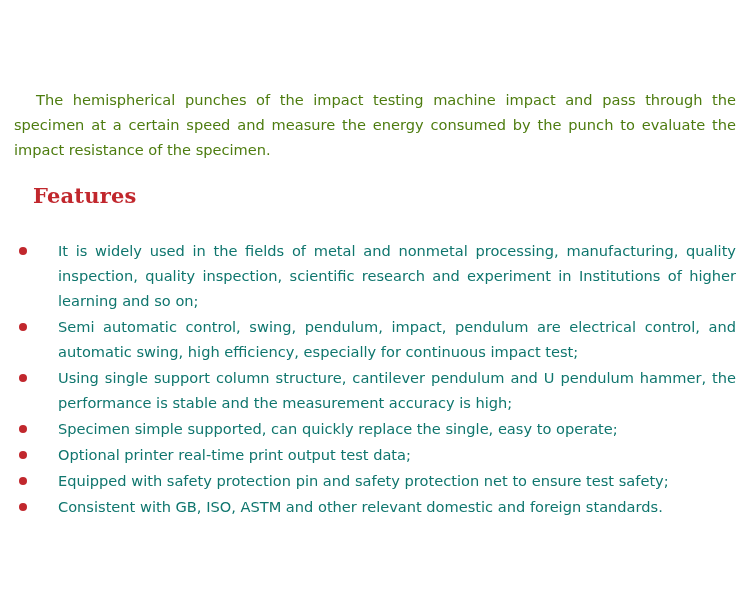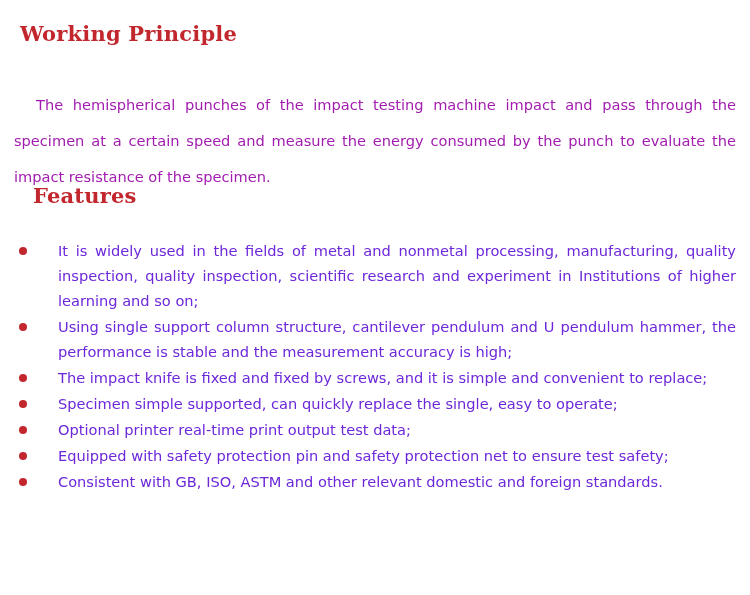--- a/index.html
+++ b/index.html
@@ -39,24 +39,24 @@
     position: absolute;
     left: 33px;
     top: 183px;
   }
   .paragraph {
     position: absolute;
     left: 14px;
     top: 72px;
     width: 722px;
     font-size: 14.6px;
-    line-height: 36px;
+    line-height: 25px;
     text-align: justify;
     text-justify: inter-word;
-    color: #a21caf;
+    color: #4d7c0f;
   }
   .paragraph .indent {
     display: inline-block;
     width: 22px;
   }
   ul.features {
     position: absolute;
     left: 14px;
     top: 238px;
     width: 722px;
@@ -65,59 +65,58 @@
     list-style: none;
   }
   ul.features li {
     position: relative;
     padding-left: 44px;
     margin: 0 0 1px 0;
     font-size: 14.6px;
     line-height: 25px;
     text-align: justify;
     text-justify: inter-word;
-    color: #6d28d9;
+    color: #0f766e;
   }
   ul.features li .bullet {
     position: absolute;
     left: 5px;
     top: 9px;
     width: 8px;
     height: 8px;
     border-radius: 50%;
     background: #c1272d;
     display: block;
   }
   ul.features li .txt {
     display: block;
   }
 </style>
 </head>
 <body>
 
 <div class="page">
 
-  <h2 class="section-title title-principle">Working Principle</h2>
 
   <p class="paragraph"><span class="indent"></span><span>The hemispherical punches of the impact testing machine impact and pass through the specimen at a certain speed and measure the energy consumed by the punch to evaluate the impact resistance of the specimen.</span></p>
 
   <h2 class="section-title title-features">Features</h2>
 
   <ul class="features">
     <li>
       <span class="bullet"></span>
       <span class="txt">It is widely used in the fields of metal and nonmetal processing, manufacturing, quality inspection, quality inspection, scientific research and experiment in Institutions of higher learning and so on;</span>
     </li>
     <li>
       <span class="bullet"></span>
-      <span class="txt">Using single support column structure, cantilever pendulum and U pendulum hammer, the performance is stable and the measurement accuracy is high;</span>
+      <span class="txt">Semi automatic control, swing, pendulum, impact, pendulum are electrical control, and automatic swing, high efficiency, especially for continuous impact test;</span>
     </li>
     <li>
       <span class="bullet"></span>
-      <span class="txt">The impact knife is fixed and fixed by screws, and it is simple and convenient to replace;</span>
+      <span class="txt">Using single support column structure, cantilever pendulum and U pendulum hammer, the performance is stable and the measurement accuracy is high;</span>
     </li>
     <li>
       <span class="bullet"></span>
       <span class="txt">Specimen simple supported, can quickly replace the single, easy to operate;</span>
     </li>
     <li>
       <span class="bullet"></span>
       <span class="txt">Optional printer real-time print output test data;</span>
     </li>
     <li>

